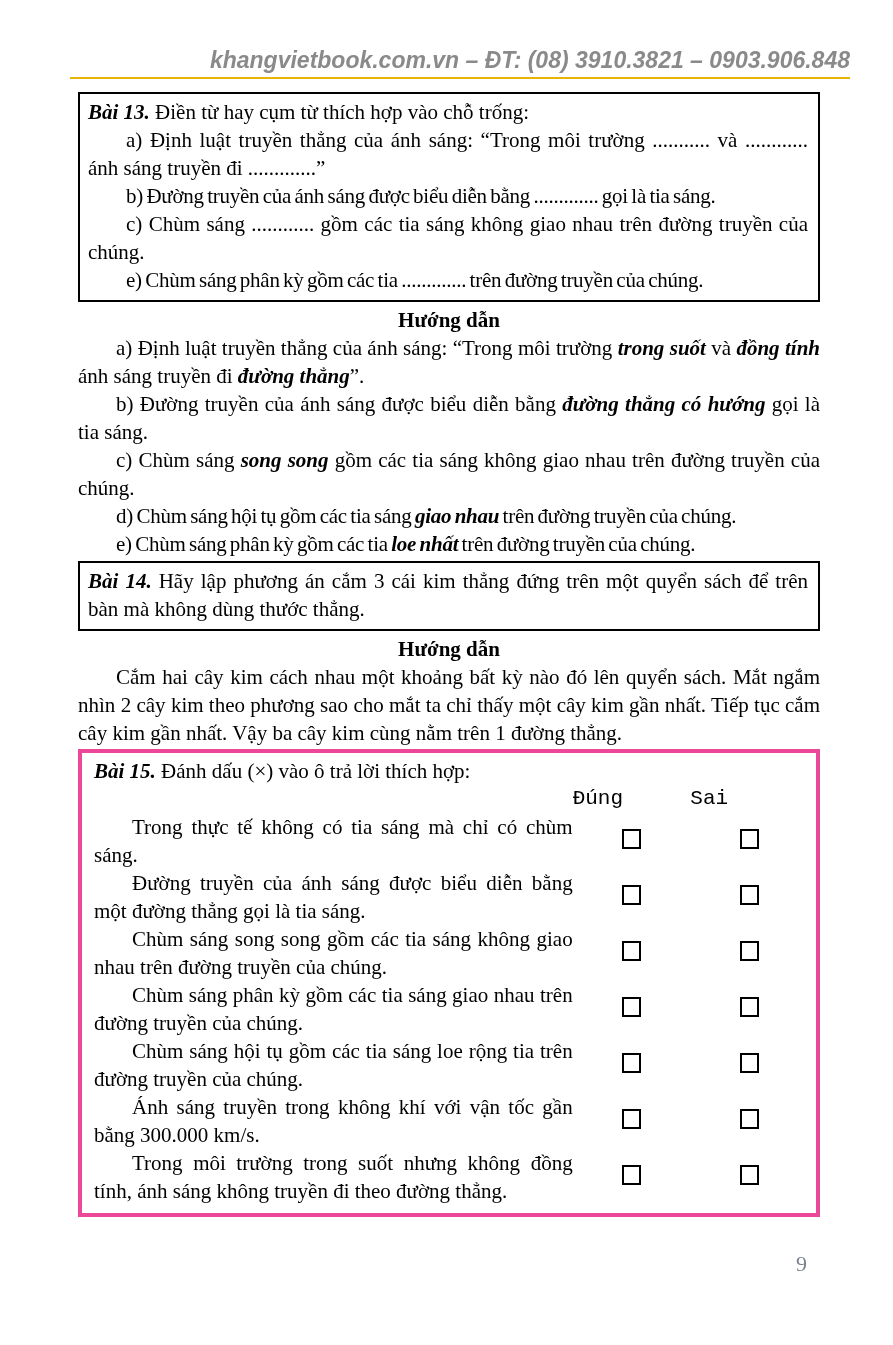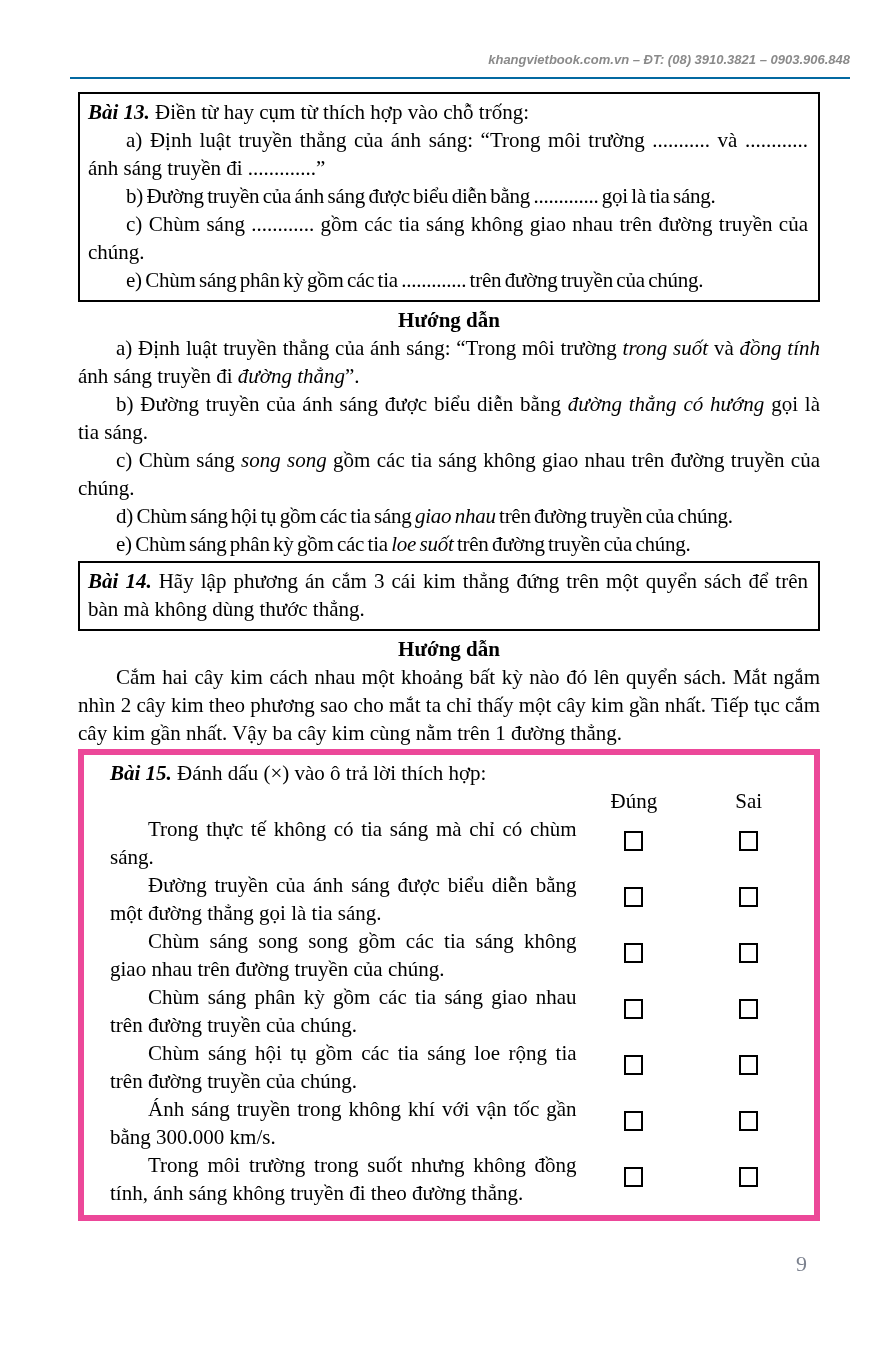--- a/index.html
+++ b/index.html
@@ -1,39 +1,39 @@
 <!DOCTYPE html>
 <html><head>
 <meta charset="utf-8">
 <style>
   html,body{margin:0;padding:0;background:#ffffff;}
   .page{position:relative;width:893px;height:1345px;background:#ffffff;overflow:hidden;
         font-family:"Liberation Serif",serif;color:#000;font-size:21px;line-height:28px;}
   .header{position:absolute;left:70px;top:48px;width:780px;text-align:right;
           font-family:"Liberation Sans",sans-serif;font-style:italic;font-weight:bold;
-          font-size:13px;line-height:24px;color:#8a8a8a;
-          border-bottom:2px solid #0369a1;padding-bottom:5px;}
+          font-size:23px;line-height:24px;color:#8a8a8a;
+          border-bottom:2px solid #eab308;padding-bottom:5px;}
   .content{position:absolute;left:78px;top:92px;width:742px;}
   .qbox{border:2px solid #000;padding:4px 10px 6px 8px;box-sizing:border-box;}
   .qbox p{margin:0;}
   p{margin:0;}
   .lead{text-align:justify;}
   .b{font-weight:bold;font-style:italic;}
-  .bi{font-weight:normal;font-style:italic;}
+  .bi{font-weight:bold;font-style:italic;}
   .item{text-indent:38px;text-align:justify;}
   .tight{word-spacing:-1.6px;letter-spacing:-0.25px;}
   .ghead{text-align:center;font-weight:bold;margin:4px 0 0 0;}
   .gsec{margin:0;}
   .gitem{text-indent:38px;text-align:justify;}
   .gbody{text-indent:38px;text-align:justify;}
   .b14{margin-top:3px;}
-  .b15{margin-top:2px;border:6px solid #ec4899;padding:4px 8px 8px 26px;box-sizing:border-box;}
+  .b15{margin-top:2px;border:4px solid #ec4899;padding:4px 8px 8px 12px;box-sizing:border-box;}
   .b15-header{display:flex;}
   .b15-spacer{width:480px;}
-  .b15-colhead{width:118px;text-align:center;}
+  .b15-colhead{width:118px;text-align:left;font-family:Liberation Mono, monospace;}
   .b15row{display:flex;align-items:center;}
   .rowtext{width:480px;text-indent:38px;text-align:justify;}
   .colbox{width:118px;display:flex;justify-content:center;padding-bottom:5px;}
   .checkbox{width:15px;height:16px;border:2px solid #000;display:inline-block;background:#fff;}
   .pagenum{position:absolute;left:796px;top:1250px;font-size:22px;color:#7b818e;}
 </style>
 </head>
 <body>
 
 <div class="page">
@@ -51,21 +51,21 @@
       <p class="item">c)  Chùm sáng ............ gồm các tia sáng không giao nhau trên đường truyền của chúng.</p>
       <p class="item tight">e)  Chùm sáng phân kỳ gồm các tia ............. trên đường truyền của chúng.</p>
     </div>
 
     <p class="ghead">Hướng dẫn</p>
     <div class="gsec">
       <p class="gitem"><span>a)  Định luật truyền thẳng của ánh sáng: “Trong môi trường </span><span class="bi">trong suốt</span><span> và </span><span class="bi">đồng tính</span><span> ánh sáng truyền đi </span><span class="bi">đường thẳng</span><span>”.</span></p>
       <p class="gitem"><span>b)  Đường truyền của ánh sáng được biểu diễn bằng </span><span class="bi">đường thẳng có hướng</span><span> gọi là tia sáng.</span></p>
       <p class="gitem"><span>c)  Chùm sáng </span><span class="bi">song song</span><span> gồm các tia sáng không giao nhau trên đường truyền của chúng.</span></p>
       <p class="gitem tight"><span>d)  Chùm sáng hội tụ gồm các tia sáng </span><span class="bi">giao nhau</span><span> trên đường truyền của chúng.</span></p>
-      <p class="gitem tight"><span>e)  Chùm sáng phân kỳ gồm các tia </span><span class="bi">loe suốt</span><span> trên đường truyền của chúng.</span></p>
+      <p class="gitem tight"><span>e)  Chùm sáng phân kỳ gồm các tia </span><span class="bi">loe nhất</span><span> trên đường truyền của chúng.</span></p>
     </div>
 
     <div class="qbox b14">
       <p class="lead"><span class="b">Bài 14.</span><span> Hãy lập phương án cắm 3 cái kim thẳng đứng trên một quyển sách để trên bàn mà không dùng thước thẳng.</span></p>
     </div>
 
     <p class="ghead">Hướng dẫn</p>
     <p class="gbody">Cắm hai cây kim cách nhau một khoảng bất kỳ nào đó lên quyển sách. Mắt ngắm nhìn 2 cây kim theo phương sao cho mắt ta chỉ thấy một cây kim gần nhất. Tiếp tục cắm cây kim gần nhất. Vậy ba cây kim cùng nằm trên 1 đường thẳng.</p>
 
     <div class="b15">

